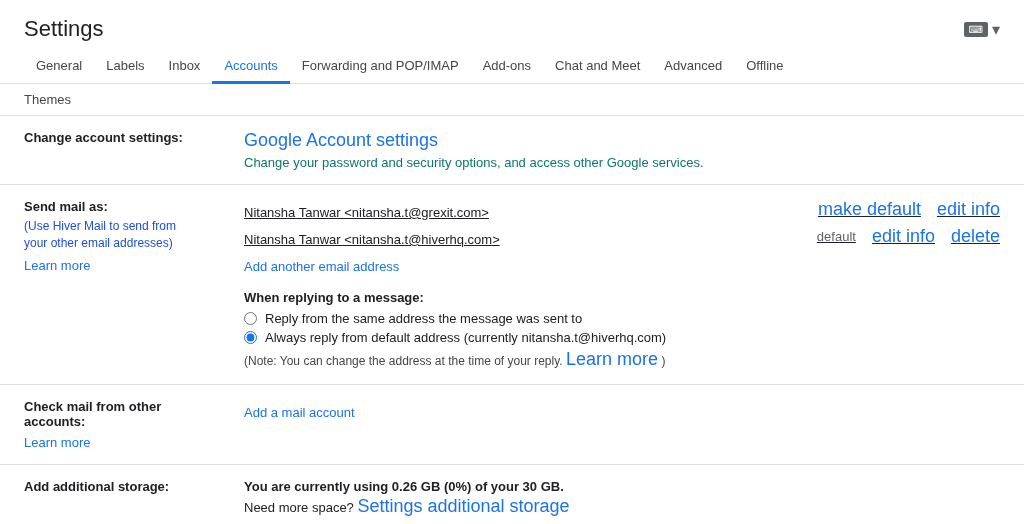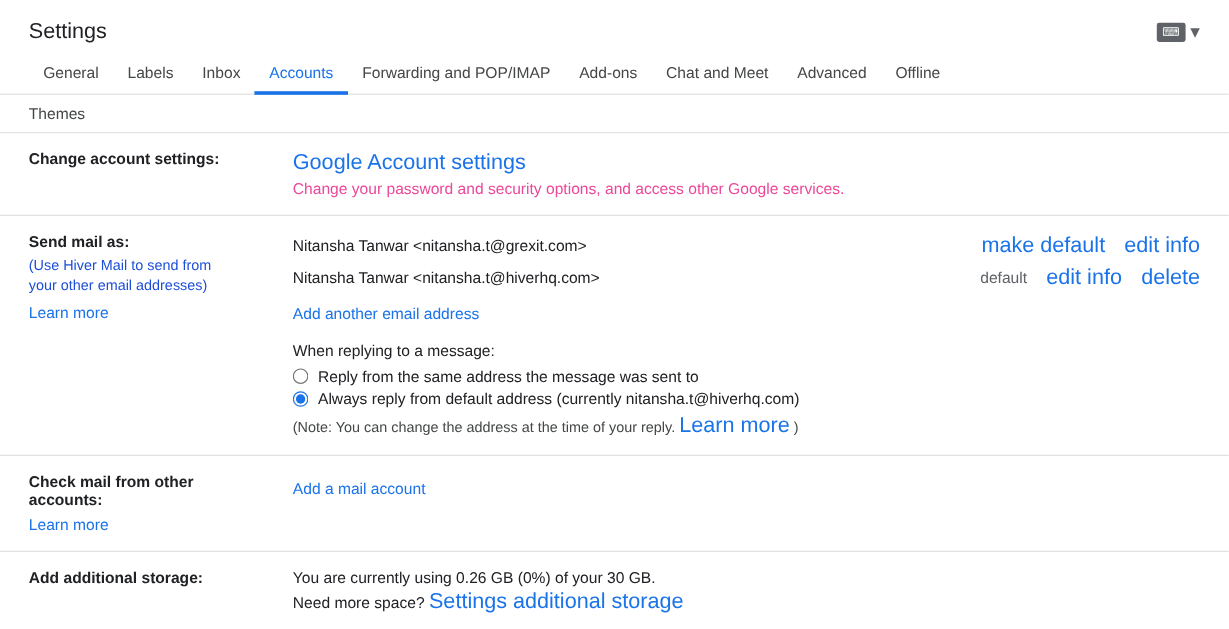--- a/index.html
+++ b/index.html
@@ -9,21 +9,21 @@
       color: #202124;
       background: #fff;
     }
     .header {
       display: flex;
       align-items: center;
       justify-content: space-between;
       padding: 16px 24px 0 24px;
     }
     .header-title {
-      font-size: 18px;
+      font-size: 22px;
       font-weight: normal;
       color: #202124;
     }
     .header-right {
       display: flex;
       align-items: center;
       gap: 4px;
     }
     .keyboard-icon {
       background: #5f6368;
@@ -104,28 +104,29 @@
     }
     .content-cell {
       flex: 1;
     }
     .blue-link {
       color: #1a73e8;
       cursor: pointer;
       font-size: 18px;
     }
     .google-account-desc {
-      color: #ec4899;
+      color: #0f766e;
       font-size: 13px;
       margin-top: 4px;
     }
     .mail-row {
       display: flex;
-      align-items: center;
+      align-items: flex-end;
       margin-bottom: 6px;
+      text-decoration: underline;
     }
     .mail-address {
       font-size: 13px;
       color: #202124;
       flex: 1;
     }
     .mail-actions {
       display: flex;
       gap: 16px;
       align-items: center;
@@ -140,42 +141,42 @@
       cursor: pointer;
       font-size: 13px;
       font-weight: 500;
       margin: 6px 0;
       display: inline-block;
     }
     .reply-section {
       margin-top: 10px;
     }
     .reply-label {
-      font-weight: normal;
+      font-weight: bold;
       margin-bottom: 6px;
       font-size: 13px;
     }
     .radio-row {
       display: flex;
       align-items: center;
       gap: 8px;
       margin-bottom: 4px;
       font-size: 13px;
       color: #202124;
     }
     .radio-row input[type=radio] {
       accent-color: #1a73e8;
     }
     .reply-note {
       font-size: 12px;
       color: #444746;
       margin-top: 4px;
     }
     .storage-bold {
-      font-weight: normal;
+      font-weight: bold;
       font-size: 13px;
     }
     .storage-desc {
       font-size: 13px;
       color: #202124;
       margin-top: 2px;
     }
   </style>
 </head>
 <body>

